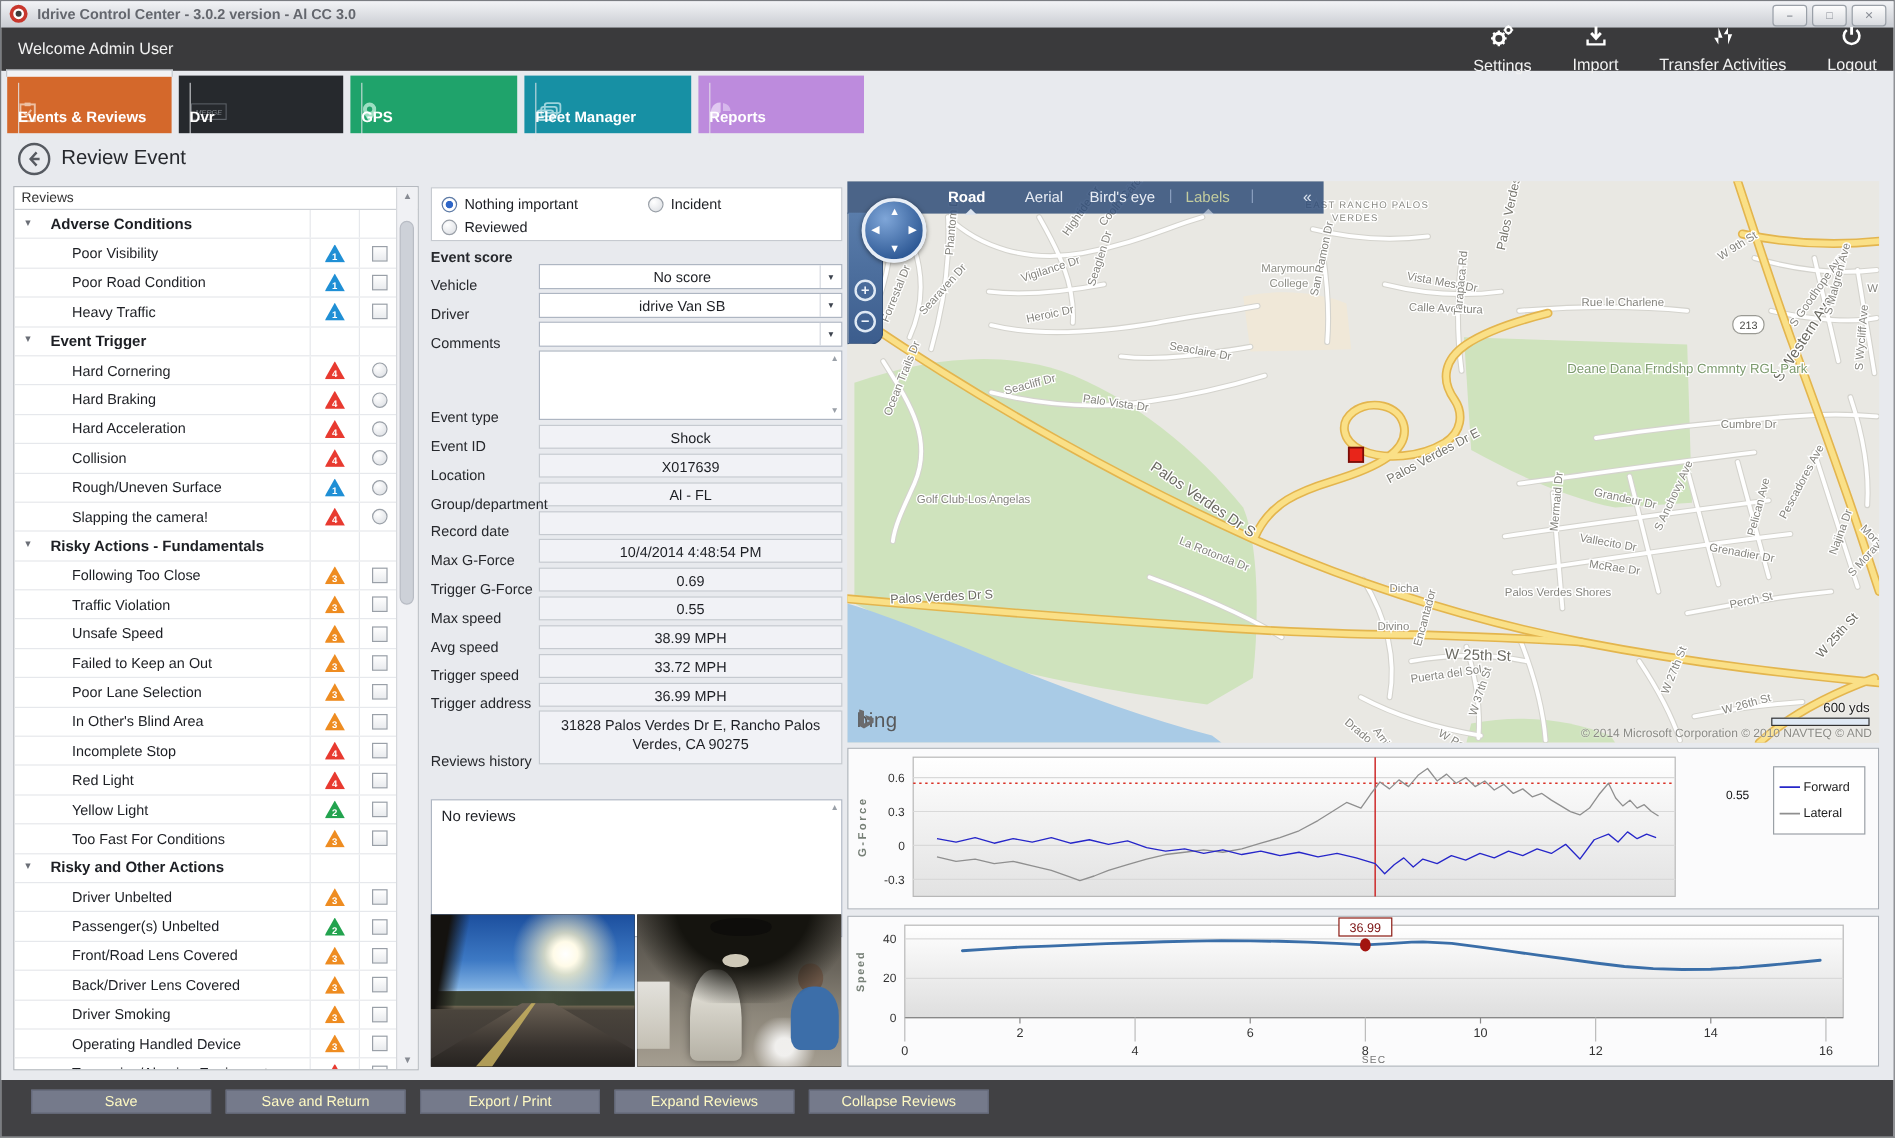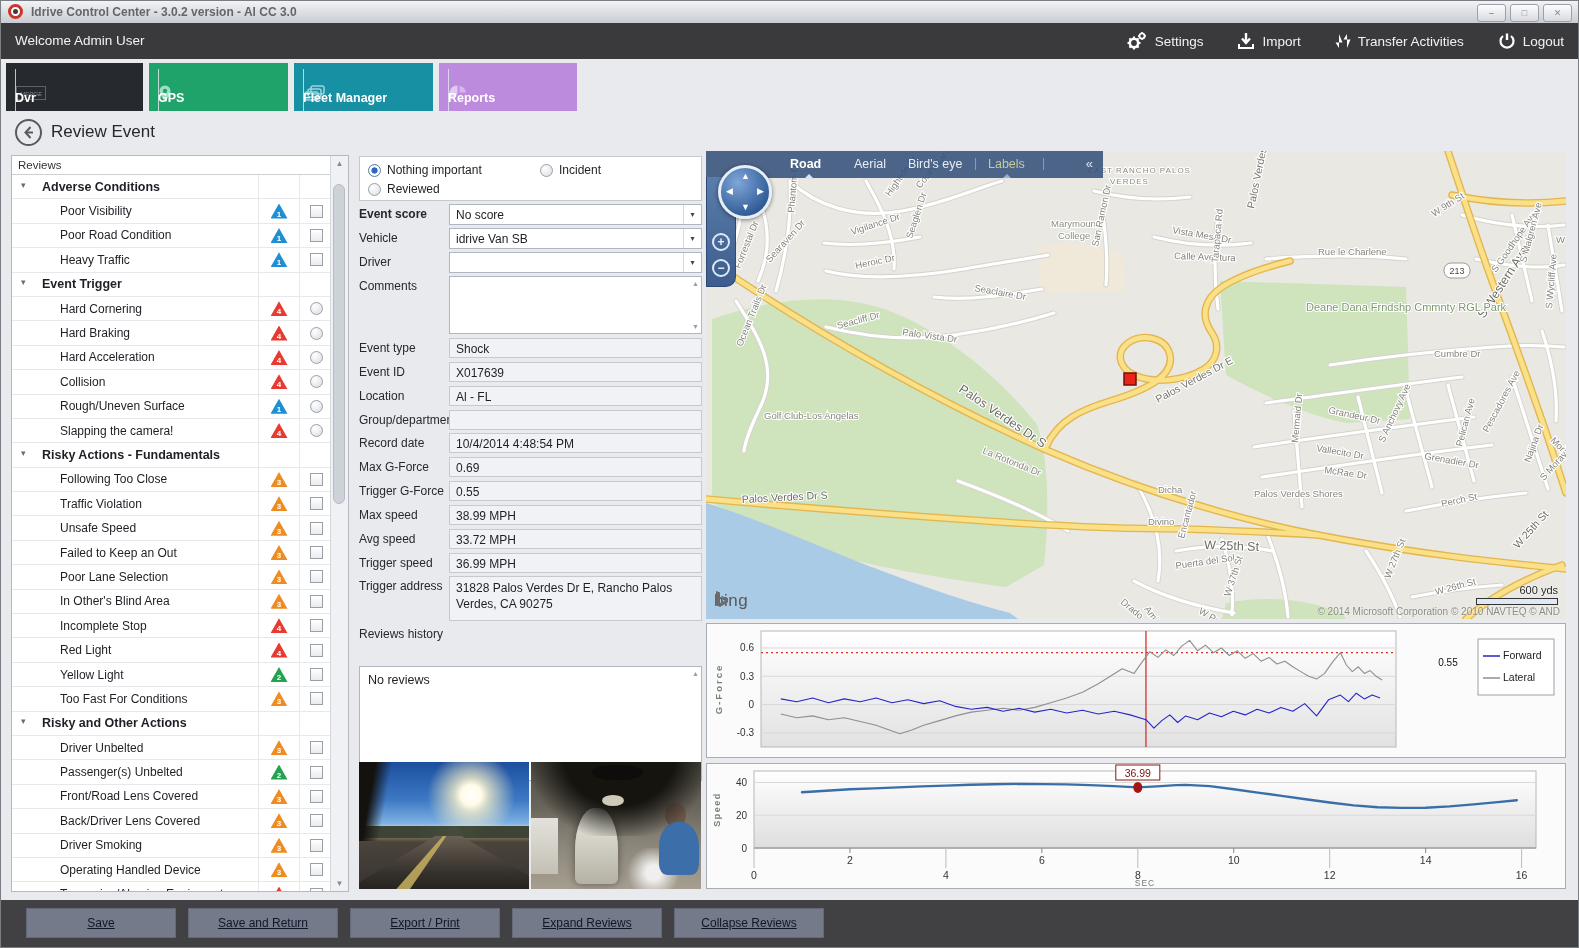--- a/index.html
+++ b/index.html
@@ -8,21 +8,21 @@
   .titlebar{position:absolute;left:0;top:0;width:100%;height:22px;background:linear-gradient(#f2f3f6,#c9ccd2);border-bottom:1px solid #9a9da3;}
   .app-icon{position:absolute;left:7px;top:3px;width:15px;height:15px;border-radius:50%;border:3px solid #c8372d;background:#fff;box-sizing:border-box;}
   .app-icon::after{content:"";position:absolute;left:2px;top:2px;width:5px;height:5px;border-radius:50%;background:#3c3c3c;}
   .win-title{position:absolute;left:30px;top:4px;font-size:12px;font-weight:bold;color:#63666d;}
   .win-btns{position:absolute;right:6px;top:3px;display:flex;gap:4px;}
   .win-btn{width:27px;height:16px;border:1px solid #9aa0a8;border-radius:3px;background:linear-gradient(#fdfdfd,#d8dadf);color:#8a8e96;font-size:9px;font-weight:bold;display:flex;align-items:center;justify-content:center;line-height:1;}
   
   .toolbar{position:absolute;left:0;top:22px;width:100%;height:36px;background:#3a3a3c;color:#fff;}
   .welcome{position:absolute;left:14px;top:10px;font-size:13.5px;color:#f2f2f2;}
   .tb-actions{position:absolute;right:14px;top:0;height:36px;display:flex;align-items:center;gap:34px;}
-  .tb-item{display:flex;align-items:center;gap:7px;font-size:13.5px;color:#f2f2f2;cursor:default;}
+  .tb-item{display:flex;align-items:center;gap:7px;font-size:13.5px;color:#f2f2f2;cursor:default;flex-direction:column;}
   .tb-ic svg{display:block;}
   
   .tab-bar{position:absolute;left:5px;top:62px;display:flex;gap:6px;}
   .tab{position:relative;height:48px;color:#fff;cursor:default;}
   .tab .t-ic{position:absolute;left:9px;top:6px;opacity:.8;}
   .tab .t-lb{position:absolute;left:9px;bottom:6px;font-size:12.5px;font-weight:bold;white-space:nowrap;}
   .tab.active::before{content:"";position:absolute;left:-1px;right:-1px;top:-5px;height:5px;background:#f2f3f6;border:1px solid #c3c7cc;border-bottom:none;}
   
   .page-head{position:absolute;left:0;top:112px;width:100%;height:40px;}
   .back-btn{position:absolute;left:14px;top:6px;width:27px;height:27px;border:2px solid #565a61;border-radius:50%;box-sizing:border-box;color:#565a61;display:flex;align-items:center;justify-content:center;}
@@ -44,21 +44,21 @@
   .radio.sel{background:radial-gradient(circle,#2e66c8 0 36%,#fff 44% 62%,#b9c6da 100%);border-color:#5e7ba6;}
   .scrollbar{position:absolute;top:0;right:0;width:17px;bottom:0;background:#f0f1f4;border-left:1px solid #d5d8dc;}
   .sb-arrow{position:absolute;left:0;width:100%;height:15px;color:#878b93;font-size:8px;text-align:center;line-height:15px;}
   .sb-thumb{position:absolute;left:2px;width:12px;border-radius:6px;background:#cdd1d8;border:1px solid #b8bcc4;box-sizing:border-box;}
   
   .cls-box{position:absolute;left:358px;top:155px;width:343px;height:45px;background:#fff;border:1px solid #c6cad0;box-sizing:border-box;}
   .cls-opt{position:absolute;display:flex;align-items:center;gap:6px;font-size:12px;color:#1d1f24;}
   .frow{position:absolute;left:358px;width:343px;}
   .f-label{position:absolute;left:0;top:3px;font-size:12px;color:#26282c;white-space:nowrap;}
   .f-label.bold{font-weight:bold;}
-  .f-ctl{position:absolute;left:90px;right:0;top:0;}
+  .f-ctl{position:absolute;left:90px;right:0;top:16px;text-align:center;}
   .f-select{position:relative;height:21px;background:#fff;border:1px solid #aeb6c2;font-size:12px;color:#1d1f24;padding:3px 20px 0 6px;box-sizing:border-box;}
   .f-dd{position:absolute;right:0;top:0;width:17px;height:100%;font-size:8px;color:#3c434e;display:flex;align-items:center;justify-content:center;border-left:1px solid #d6dae0;}
   .f-read{height:20px;background:#f1f2f6;border:1px solid #c6cad0;font-size:12px;color:#1d1f24;padding:3px 6px 0 6px;box-sizing:border-box;white-space:nowrap;}
   .f-read.multi{height:45px;white-space:normal;line-height:1.35;}
   .f-area{height:58px;background:#fff;border:1px solid #aeb6c2;box-sizing:border-box;position:relative;}
   .area-ar{position:absolute;right:2px;font-size:7px;color:#9aa0a8;}
   .hist-label{position:absolute;left:358px;top:626px;font-size:12px;color:#26282c;}
   .hist-box{position:absolute;left:358px;top:641px;width:343px;height:115px;background:#fff;border:1px solid #aeb6c2;box-sizing:border-box;font-size:12.5px;color:#1d1f24;padding:6px 8px;margin-top:24px;}
   
   .video{position:absolute;top:761px;width:170px;height:127px;overflow:hidden;background:#000;}
@@ -102,21 +102,21 @@
   .bing-logo span{font-size:17px;color:#58595b;letter-spacing:.5px;}
   .map-scale{position:absolute;right:8px;bottom:14px;z-index:5;text-align:right;}
   .map-scale .st{font-size:11px;color:#222;text-shadow:0 0 2px #fff,0 0 2px #fff;}
   .map-scale .sb{width:80px;height:5px;background:#dfe9f4;border:1px solid #333;margin-top:2px;}
   .map-copy{position:absolute;right:6px;bottom:2px;font-size:10px;color:#8b8b86;z-index:5;text-shadow:0 0 2px #fff;}
   
   .chart{position:absolute;left:705px;}
   #gchart{top:622px;} #schart{top:762px;}
   
   .footer{position:absolute;left:0;top:899px;width:100%;height:49px;background:#414144;}
-  .f-btn{position:absolute;top:8px;width:150px;height:30px;background:#757a8b;color:#0f172a;font-size:12px;display:flex;align-items:center;justify-content:center;border:1px solid #64697a;box-sizing:border-box;text-decoration:underline;}
+  .f-btn{position:absolute;top:8px;width:150px;height:20px;background:#757a8b;color:#fef9c3;font-size:12px;display:flex;align-items:center;justify-content:center;border:1px solid #64697a;box-sizing:border-box;}
 </style>
 </head>
 <body>
 
 <div id="app">
 
   <div class="titlebar">
     <div class="app-icon"></div>
     <div class="win-title">Idrive Control Center - 3.0.2 version - Al CC 3.0</div>
     <div class="win-btns">
@@ -180,20 +180,30 @@
               <path d="M9,1.5 V8" stroke="#fff" stroke-width="2.4"></path>
               <path d="M5,4 A6.5,6.5 0 1 0 13,4" fill="none" stroke="#fff" stroke-width="2.2"></path>
             </svg>
           </span>
           <span>Logout</span>
         </div>
       </div>
   </div>
 
   <div class="tab-bar">
+      <div class="tab active" style="width:137px;background:#d4682b">
+        <span class="t-ic">
+          <svg width="14" height="17" viewBox="0 0 14 17">
+            <rect x="1" y="2" width="12" height="14" fill="none" stroke="#f4d6c2" stroke-width="1.6"></rect>
+            <rect x="4.5" y="0.5" width="5" height="3" fill="#f4d6c2"></rect>
+            <path d="M4,9 L6.2,11.5 L10,6.5" fill="none" stroke="#f4d6c2" stroke-width="1.6"></path>
+          </svg>
+        </span>
+        <span class="t-lb">Events &amp; Reviews</span>
+      </div>
       <div class="tab" style="width:137px;background:#26292d">
         <span class="t-ic">
           <svg width="30" height="14" viewBox="0 0 30 14">
             <rect x="0.5" y="0.5" width="29" height="13" fill="none" stroke="#6d7278"></rect>
             <text x="15" y="10" text-anchor="middle" font-size="6" font-style="italic" fill="#9aa0a6" font-family="Liberation Sans">MERGE</text>
           </svg>
         </span>
         <span class="t-lb">Dvr</span>
       </div>
       <div class="tab" style="width:139px;background:#1fa36b">

